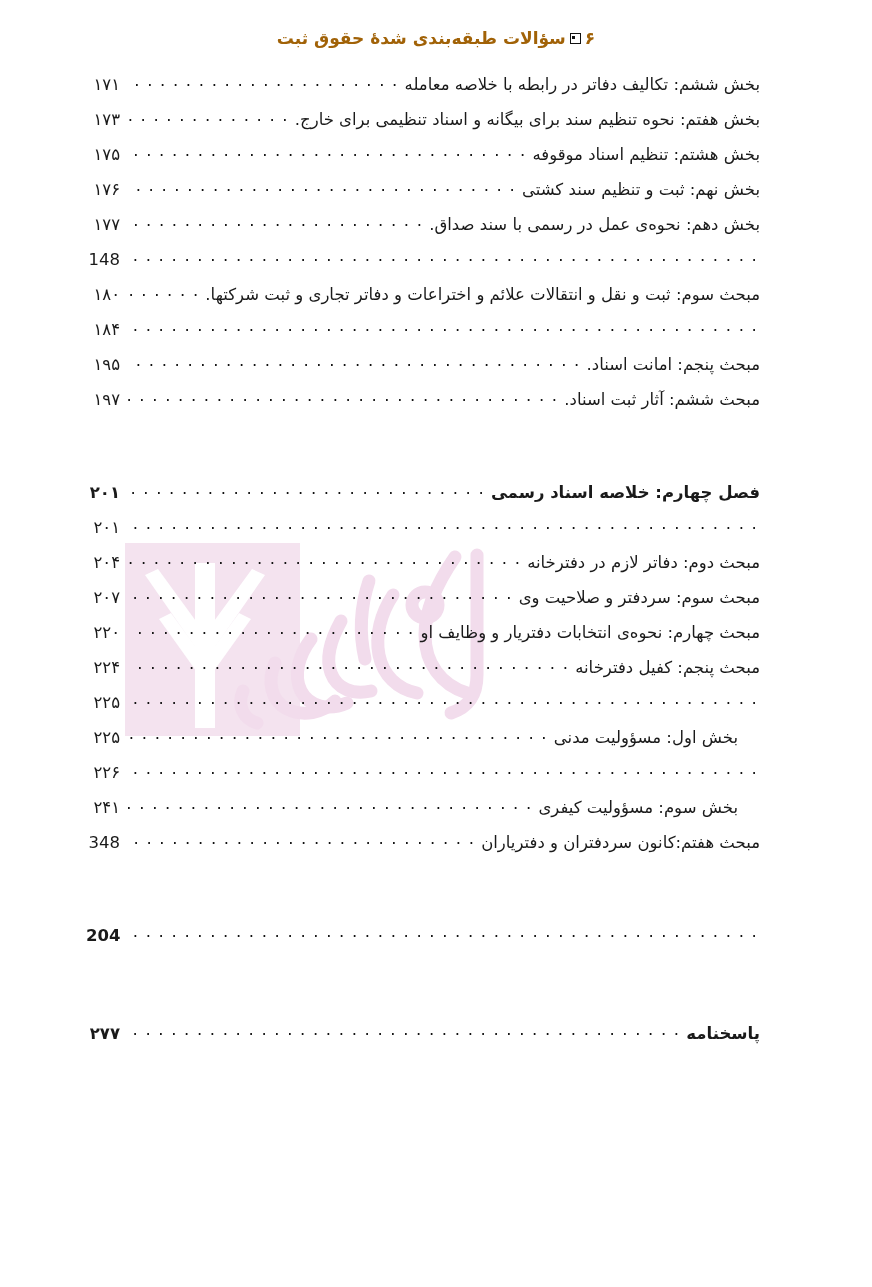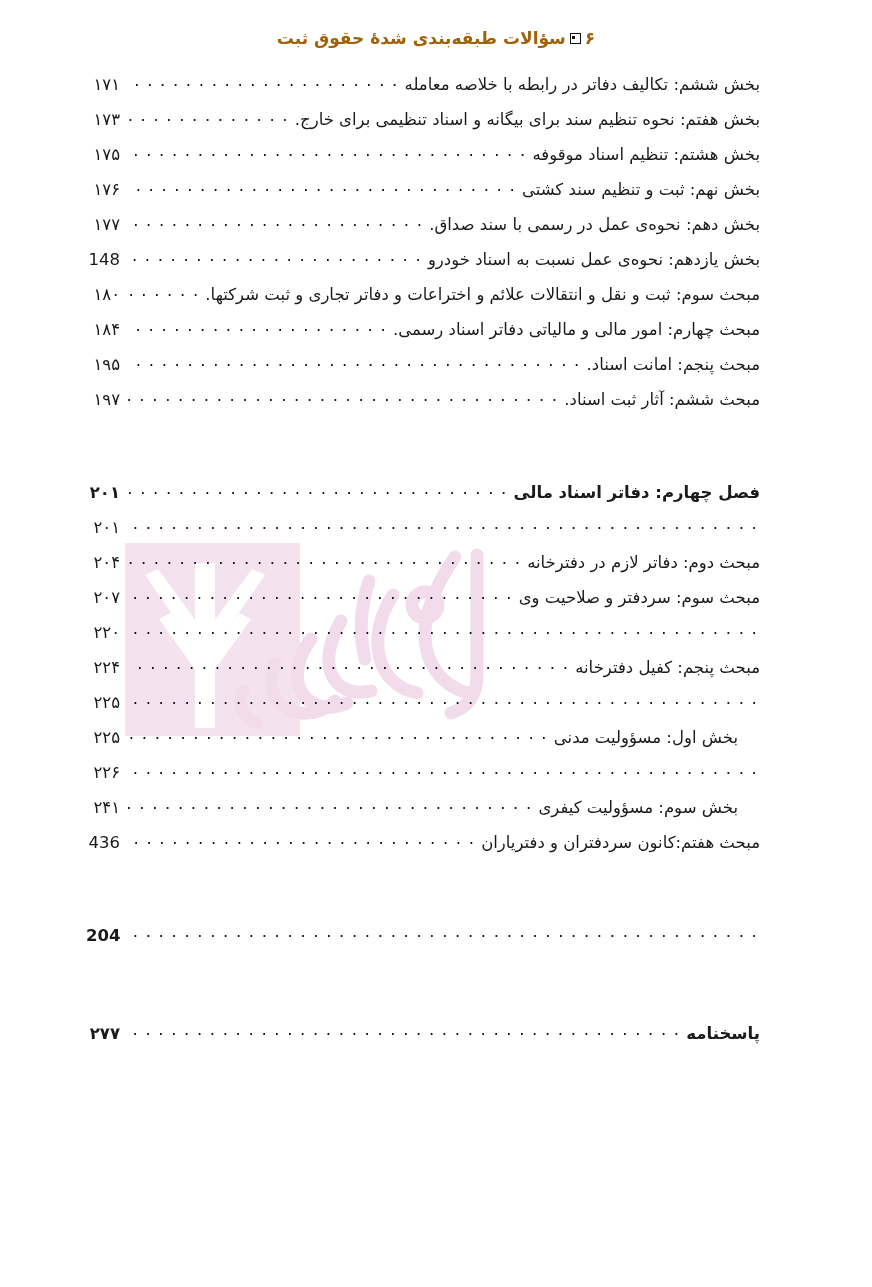--- a/index.html
+++ b/index.html
@@ -194,64 +194,63 @@
         <span class="entry-title">بخش نهم: ثبت و تنظیم سند کشتی</span>
         <span class="leader"></span>
         <span class="page-no">۱۷۶</span>
       </div>
       <div class="toc-row lvl-section">
         <span class="entry-title">بخش دهم: نحوه‌ی عمل در رسمی با سند صداق.</span>
         <span class="leader"></span>
         <span class="page-no">۱۷۷</span>
       </div>
       <div class="toc-row lvl-section">
-        <span class="entry-title">بخش یازدهم: نحوه‌ی عمل نسبت به اسناد خودرو</span>
         <span class="leader"></span>
         <span class="page-no">148</span>
       </div>
       <div class="toc-row lvl-section">
         <span class="entry-title">مبحث سوم: ثبت و نقل و انتقالات علائم و اختراعات و دفاتر تجاری و ثبت شرکتها.</span>
         <span class="leader"></span>
         <span class="page-no">۱۸۰</span>
       </div>
       <div class="toc-row lvl-section">
-        <span class="entry-title">مبحث چهارم: امور مالی و مالیاتی دفاتر اسناد رسمی.</span>
         <span class="leader"></span>
         <span class="page-no">۱۸۴</span>
       </div>
       <div class="toc-row lvl-section">
         <span class="entry-title">مبحث پنجم: امانت اسناد.</span>
         <span class="leader"></span>
         <span class="page-no">۱۹۵</span>
       </div>
       <div class="toc-row lvl-section">
         <span class="entry-title">مبحث ششم: آثار ثبت اسناد.</span>
         <span class="leader"></span>
         <span class="page-no">۱۹۷</span>
       </div>
       <div class="toc-row lvl-chapter spacer-before-lg">
-        <span class="entry-title">فصل چهارم: دفاتر اسناد مالی</span>
+        <span class="entry-title">فصل چهارم: خلاصه اسناد رسمی</span>
         <span class="leader"></span>
         <span class="page-no">۲۰۱</span>
       </div>
       <div class="toc-row lvl-section">
         <span class="leader"></span>
         <span class="page-no">۲۰۱</span>
       </div>
       <div class="toc-row lvl-section">
         <span class="entry-title">مبحث دوم: دفاتر لازم در دفترخانه</span>
         <span class="leader"></span>
         <span class="page-no">۲۰۴</span>
       </div>
       <div class="toc-row lvl-section">
         <span class="entry-title">مبحث سوم: سردفتر و صلاحیت وی</span>
         <span class="leader"></span>
         <span class="page-no">۲۰۷</span>
       </div>
       <div class="toc-row lvl-section">
+        <span class="entry-title">مبحث چهارم: نحوه‌ی انتخابات دفتریار و وظایف او</span>
         <span class="leader"></span>
         <span class="page-no">۲۲۰</span>
       </div>
       <div class="toc-row lvl-section">
         <span class="entry-title">مبحث پنجم: کفیل دفترخانه</span>
         <span class="leader"></span>
         <span class="page-no">۲۲۴</span>
       </div>
       <div class="toc-row lvl-section">
         <span class="leader"></span>
@@ -267,21 +266,21 @@
         <span class="page-no">۲۲۶</span>
       </div>
       <div class="toc-row lvl-sub">
         <span class="entry-title">بخش سوم: مسؤولیت کیفری</span>
         <span class="leader"></span>
         <span class="page-no">۲۴۱</span>
       </div>
       <div class="toc-row lvl-section">
         <span class="entry-title">مبحث هفتم:کانون سردفتران و دفتریاران</span>
         <span class="leader"></span>
-        <span class="page-no">436</span>
+        <span class="page-no">348</span>
       </div>
       <div class="toc-row lvl-chapter spacer-before-lg">
         <span class="leader"></span>
         <span class="page-no">204</span>
       </div>
       <div class="toc-row lvl-chapter spacer-before-xl">
         <span class="entry-title">پاسخنامه</span>
         <span class="leader"></span>
         <span class="page-no">۲۷۷</span>
       </div>

